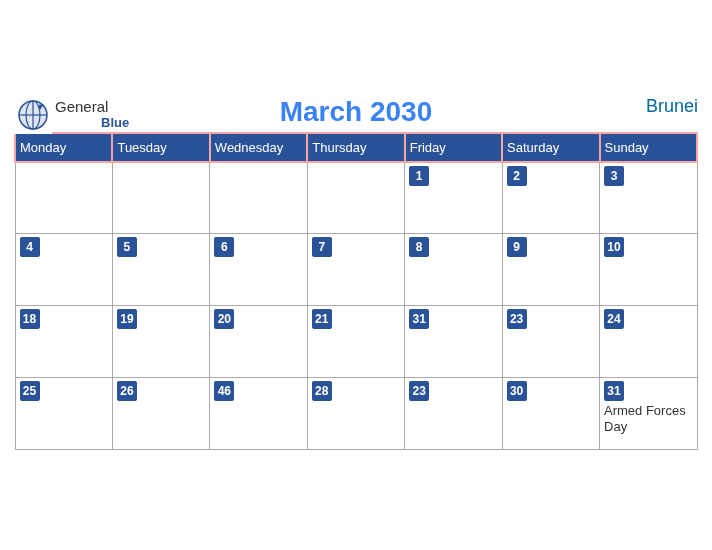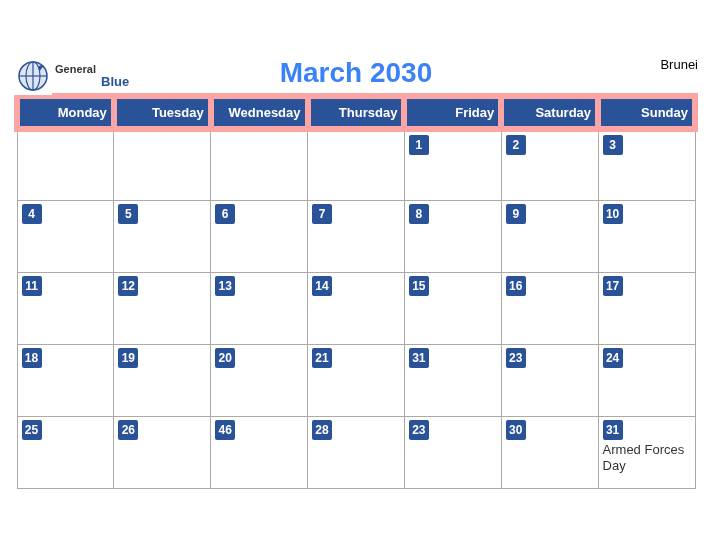--- a/index.html
+++ b/index.html
@@ -42,50 +42,50 @@
     .brand-logo {
       width: 38px;
       height: 38px;
     }
     .brand-text {
       display: flex;
       flex-direction: column;
       line-height: 1.1;
     }
     .brand-general {
-      font-size: 11px;
+      font-size: 15px;
       color: #333;
-      font-weight: bold;
+      font-weight: normal;
     }
     .brand-blue {
       font-size: 13px;
       color: #2a5298;
       font-weight: bold;
       padding-left: 46px;
     }
     .country-label {
       position: absolute;
       right: 0;
       top: 0;
-      font-size: 13px;
-      color: #000000;
+      font-size: 18px;
+      color: #0369a1;
     }
     .calendar-grid {
       width: 100%;
       border-collapse: collapse;
       border: 1px solid #aaa;
     }
     .calendar-grid th {
       background-color: #2a5298;
       color: #fff;
-      text-align: right;
+      text-align: left;
       padding: 6px 4px;
       font-size: 13px;
-      font-weight: bold;
-      border: 6px solid #fca5a5;
+      font-weight: normal;
+      border: 2px solid #fca5a5;
     }
     .calendar-grid td {
       border: 1px solid #aaa;
       vertical-align: top;
       width: calc(100% / 7);
       height: 72px;
       padding: 3px 4px;
       background: #fff;
       font-size: 12px;
     }
@@ -162,29 +162,20 @@
         <tr>
           <td><span class="day-number">4</span></td>
           <td><span class="day-number">5</span></td>
           <td><span class="day-number">6</span></td>
           <td><span class="day-number">7</span></td>
           <td><span class="day-number">8</span></td>
           <td><span class="day-number">9</span></td>
           <td><span class="day-number">10</span></td>
         </tr>
         <tr>
-          <td><span class="day-number">11</span></td>
-          <td><span class="day-number">12</span></td>
-          <td><span class="day-number">13</span></td>
-          <td><span class="day-number">14</span></td>
-          <td><span class="day-number">15</span></td>
-          <td><span class="day-number">16</span></td>
-          <td><span class="day-number">17</span></td>
-        </tr>
-        <tr>
           <td><span class="day-number">18</span></td>
           <td><span class="day-number">19</span></td>
           <td><span class="day-number">20</span></td>
           <td><span class="day-number">21</span></td>
           <td><span class="day-number">31</span></td>
           <td><span class="day-number">23</span></td>
           <td><span class="day-number">24</span></td>
         </tr>
         <tr>
           <td><span class="day-number">25</span></td>

